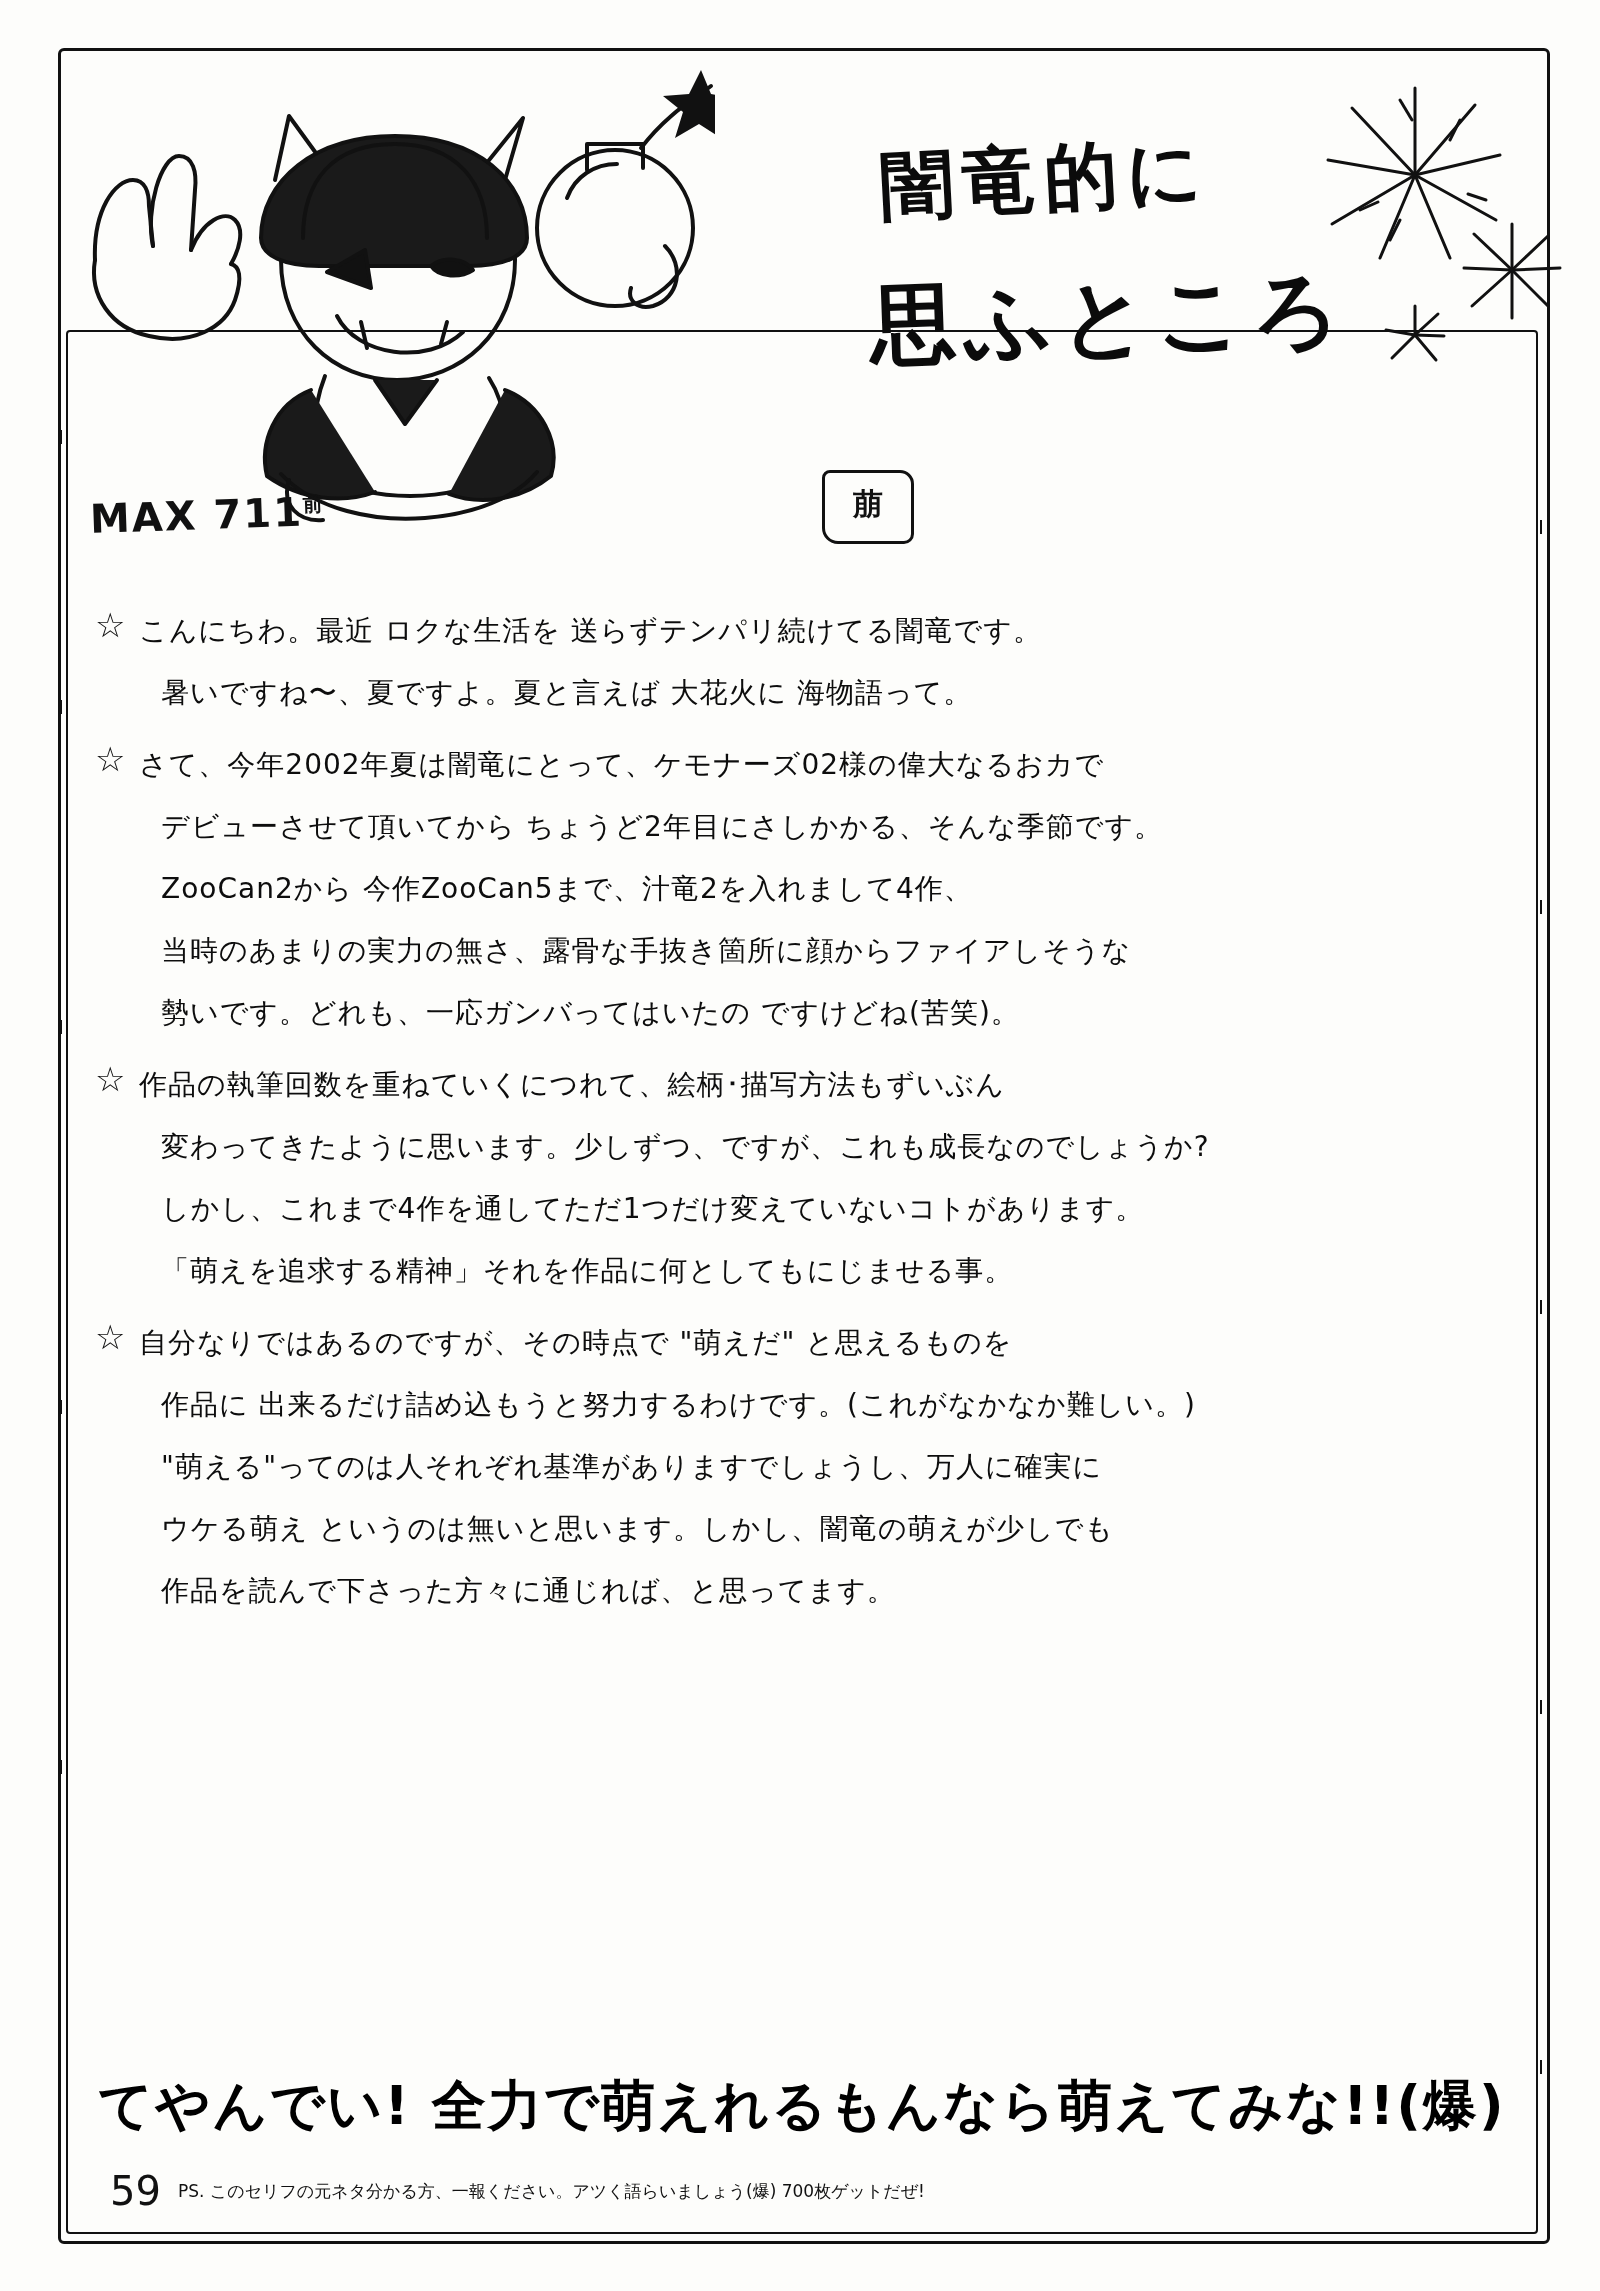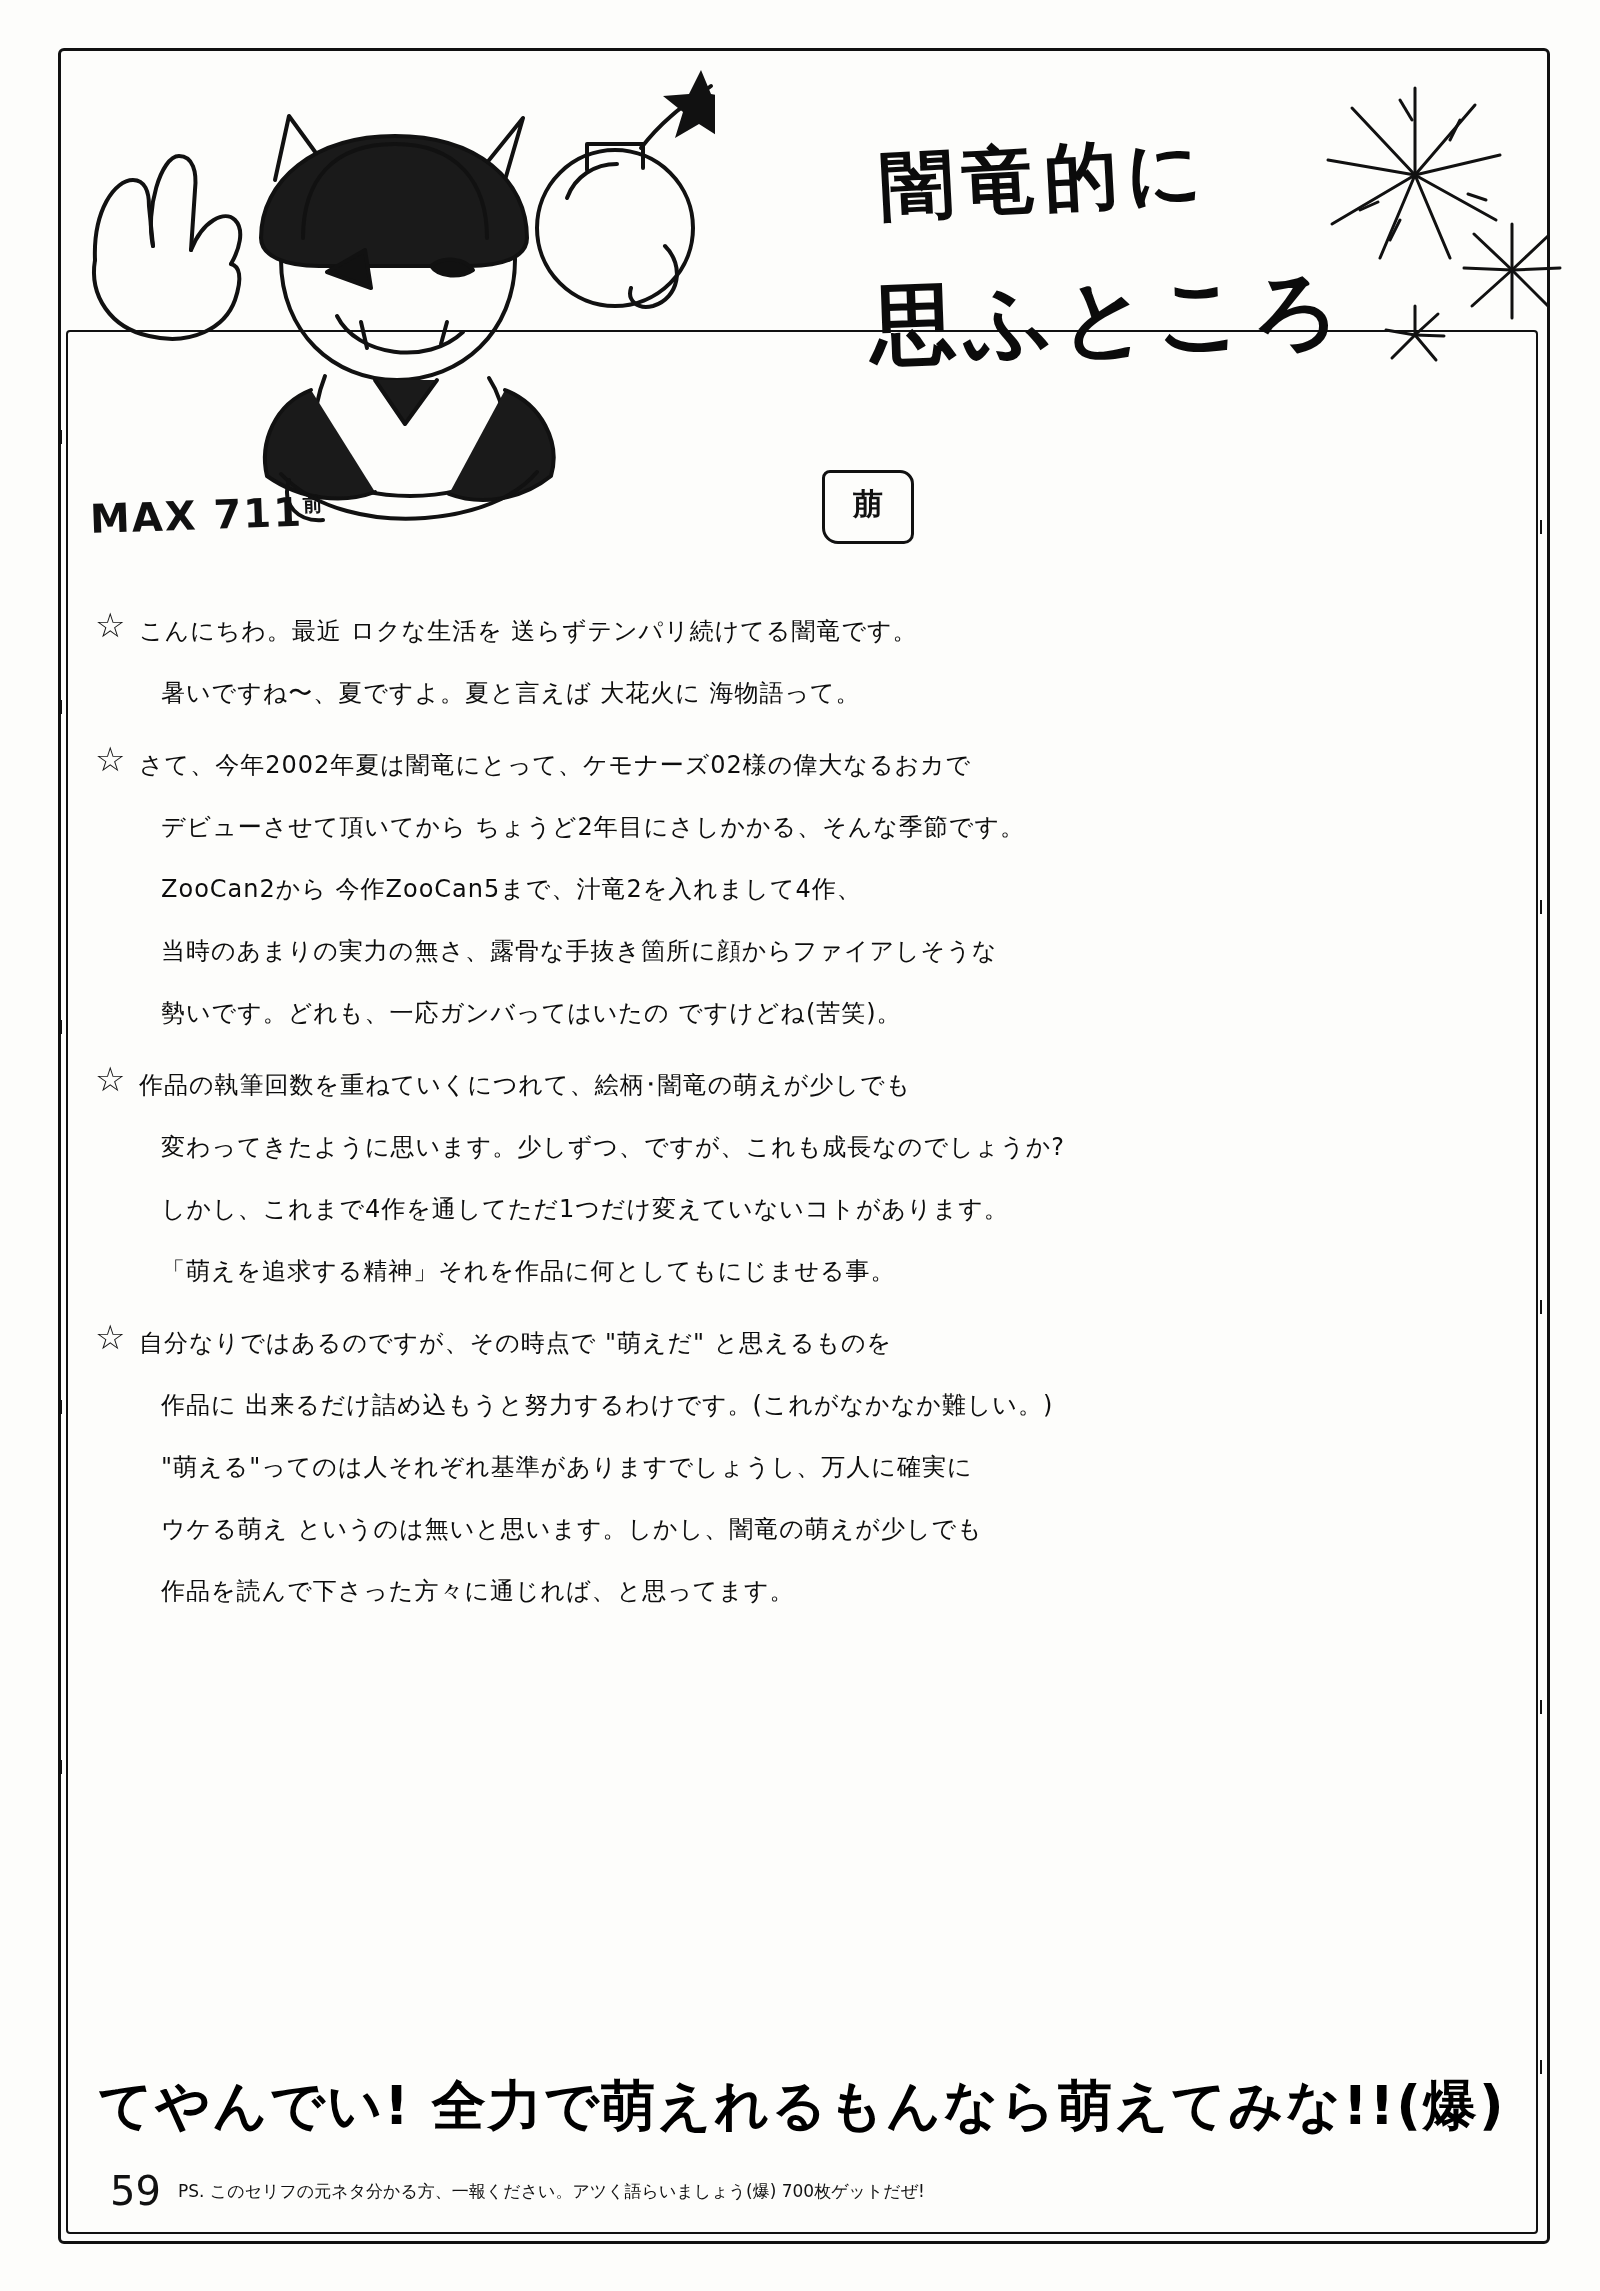--- a/index.html
+++ b/index.html
@@ -127,21 +127,21 @@
     position: absolute;
     left: 0; top: 8px;
     width: 34px; height: 34px;
     font-size: 34px;
     line-height: 34px;
   }
   .para .lines {
     margin-left: 44px;
   }
   .line {
-    font-size: 24px;
+    font-size: 28px;
     line-height: 62px;
     white-space: nowrap;
     font-family: "DejaVu Sans", sans-serif;
     letter-spacing: 1px;
     color: #0d0d0d;
   }
   .line.indent { padding-left: 22px; }
 
   
   .shout {
@@ -313,21 +313,21 @@
         <div class="line indent">デビューさせて頂いてから ちょうど2年目にさしかかる、そんな季節です。</div>
         <div class="line indent">ZooCan2から 今作ZooCan5まで、汁竜2を入れまして4作、</div>
         <div class="line indent">当時のあまりの実力の無さ、露骨な手抜き箇所に顔からファイアしそうな</div>
         <div class="line indent">勢いです。どれも、一応ガンバってはいたの ですけどね(苦笑)。</div>
       </div>
     </div>
 
     <div class="para">
       <div class="star">☆</div>
       <div class="lines">
-        <div class="line">作品の執筆回数を重ねていくにつれて、絵柄･闇竜の萌えが少しでも</div>
+        <div class="line">作品の執筆回数を重ねていくにつれて、絵柄･描写方法もずいぶん</div>
         <div class="line indent">変わってきたように思います。少しずつ、ですが、これも成長なのでしょうか?</div>
         <div class="line indent">しかし、これまで4作を通してただ1つだけ変えていないコトがあります。</div>
         <div class="line indent">「萌えを追求する精神」それを作品に何としてもにじませる事。</div>
       </div>
     </div>
 
     <div class="para">
       <div class="star">☆</div>
       <div class="lines">
         <div class="line">自分なりではあるのですが、その時点で "萌えだ" と思えるものを</div>

